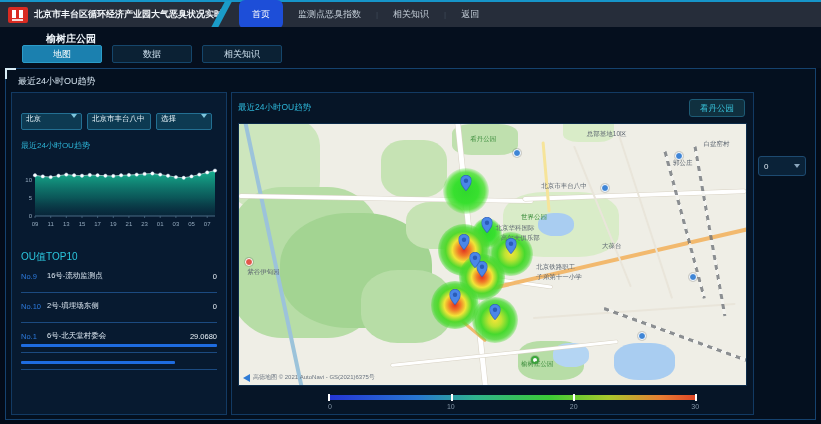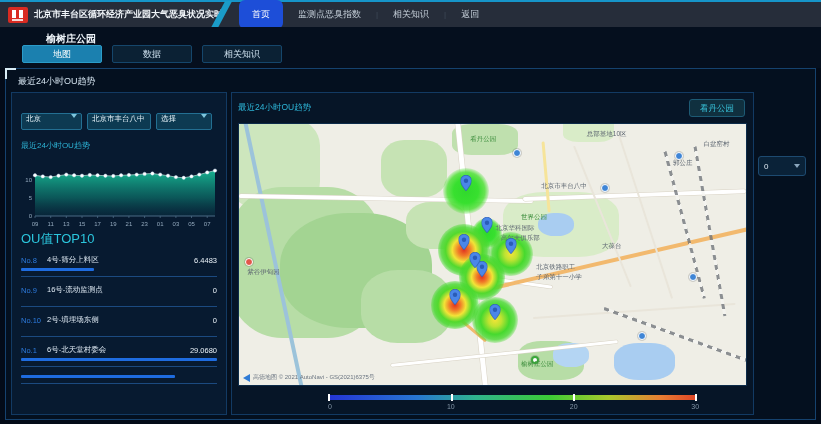--- a/index.html
+++ b/index.html
@@ -37,21 +37,21 @@
   .left-panel{width:216px;flex:none;background:#071a30;border:1px solid #123a63;padding:4px 9px;}
   .dd-row{display:flex;gap:5px;margin-top:16px;}
   .dropdown{height:17px;background:#0d3a52;border:1px solid #236f92;border-radius:2px;color:#e8f4fa;
             font-size:7.5px;display:flex;align-items:flex-start;justify-content:space-between;
             padding:0 4px;cursor:default;overflow:hidden;white-space:nowrap;}
   .dd1{width:61px;}.dd2{width:64px;}.dd3{width:56px;}
   .chev{width:0;height:0;border-left:3px solid transparent;border-right:3px solid transparent;
         border-top:4px solid #7fc6dd;flex:none;margin-left:3px;}
   .chart-label{margin-top:10px;font-size:8px;color:#2db4d6;}
   #ou-chart{margin-top:3px;display:block;}
-  .rank-title{font-size:13px;color:#2bc6dd;}
+  .rank-title{margin-top:20px;font-size:10px;color:#2bc6dd;}
   #rank-list{margin-top:7px;}
   .rank-head{display:flex;align-items:center;font-size:7.5px;height:10px;}
   .rank-no{color:#2d7ce0;width:26px;flex:none;}
   .rank-name{color:#dde8f2;white-space:nowrap;overflow:hidden;}
   .rank-value{margin-left:auto;color:#eaf2f8;}
   .rank-fill{height:3px;background:#1e6ce0;border-radius:1px;margin-top:3px;}
   .rank-sep{border-bottom:1px solid #1b4a80;margin-top:5px;margin-bottom:8px;}
   
   .center-panel{flex:1;min-width:0;background:#061527;border:1px solid #123a63;display:flex;flex-direction:column;}
   .map-header{height:26px;display:flex;align-items:center;padding:4px 8px 0 6px;}
@@ -205,29 +205,20 @@
             <circle cx="162.7" cy="23.8" r="1.7" fill="#ffffff" stroke="#cfe8ff" stroke-width="0.4"></circle>
             <circle cx="170.5" cy="22.4" r="1.7" fill="#ffffff" stroke="#cfe8ff" stroke-width="0.4"></circle>
             <circle cx="178.3" cy="20.6" r="1.7" fill="#ffffff" stroke="#cfe8ff" stroke-width="0.4"></circle>
             <circle cx="186.2" cy="18.4" r="1.7" fill="#ffffff" stroke="#cfe8ff" stroke-width="0.4"></circle>
             <circle cx="194.0" cy="16.6" r="1.7" fill="#ffffff" stroke="#cfe8ff" stroke-width="0.4"></circle>
           </svg>
         <div class="rank-title">OU值TOP10</div>
         <div id="rank-list">
             <div class="rank-row">
               <div class="rank-head">
-                <span class="rank-no">No.8</span>
-                <span class="rank-name">4号-筛分上料区</span>
-                <span class="rank-value">6.4483</span>
-              </div>
-              <div class="rank-fill" style="width:37.1%"></div>
-              <div class="rank-sep"></div>
-            </div>
-            <div class="rank-row">
-              <div class="rank-head">
                 <span class="rank-no">No.9</span>
                 <span class="rank-name">16号-流动监测点</span>
                 <span class="rank-value">0</span>
               </div>
               <div class="rank-fill" style="width:0.0%"></div>
               <div class="rank-sep"></div>
             </div>
             <div class="rank-row">
               <div class="rank-head">
                 <span class="rank-no">No.10</span>

